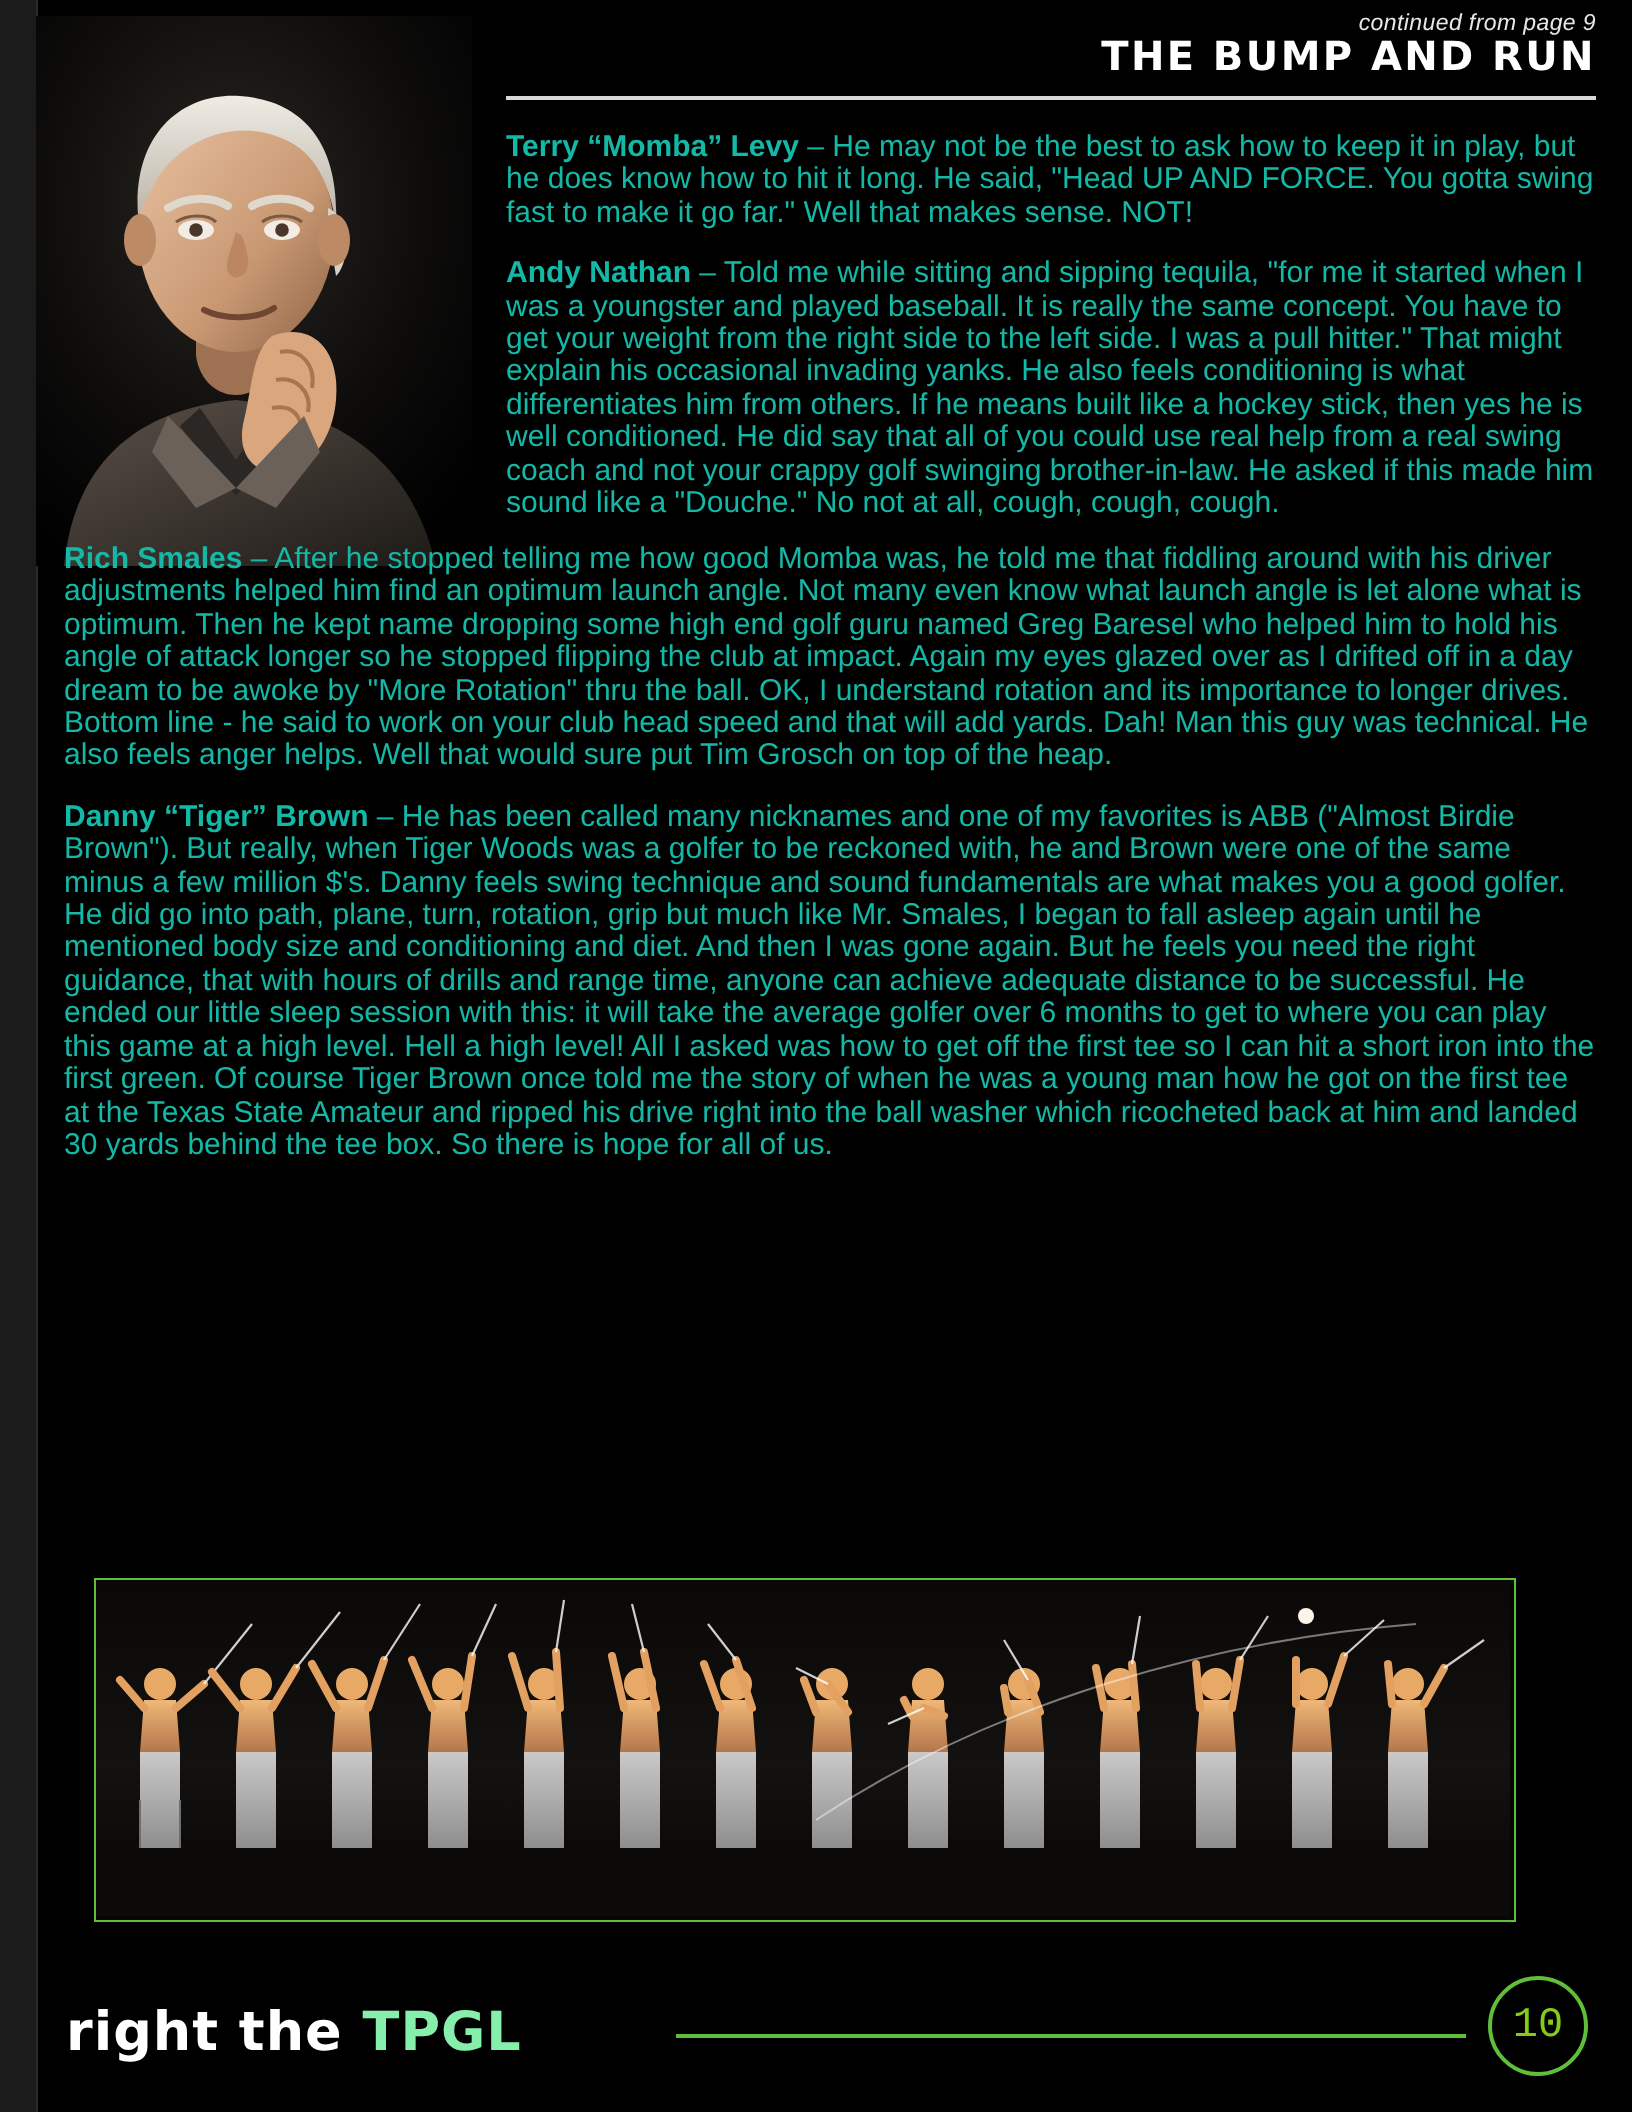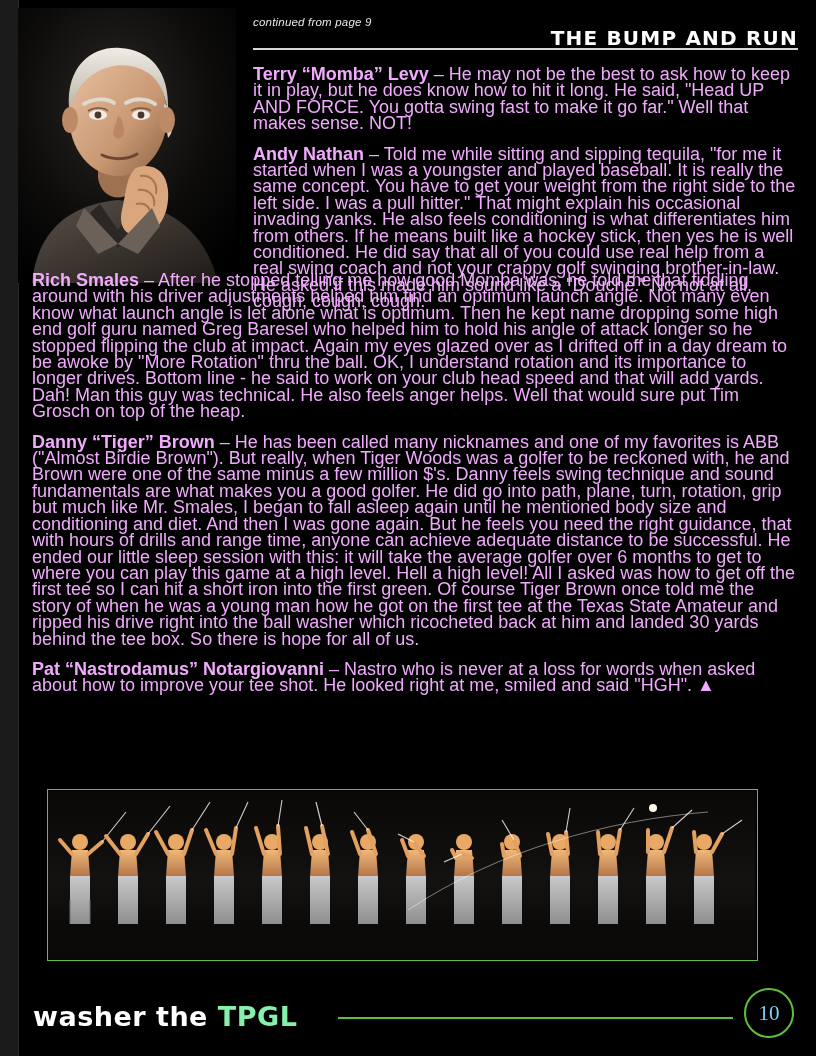--- a/index.html
+++ b/index.html
@@ -22,22 +22,23 @@
     left: 0; top: 0;
     width: 18px; height: 1056px;
     background: #1b1b1b;
     border-right: 1px solid #2a2a2a;
   }
 
   
   .header {
     position: absolute;
     left: 253px;
-    top: 16px;
+    top: 6px;
     width: 545px;
+    text-align: right;
   }
   .continued {
     font-style: italic;
     font-size: 11.5px;
     color: #e8e8e8;
     letter-spacing: 0.2px;
   }
   .masthead {
     position: absolute;
     right: 0;
@@ -78,23 +79,23 @@
     width: 545px;
   }
   .full-width {
     position: absolute;
     left: 32px;
     top: 272px;
     width: 766px;
   }
   p.body {
     margin: 0 0 14px 0;
-    font-size: 18px;
+    font-size: 15px;
     line-height: 16.4px;
-    color: #f0abfc;
+    color: #14b8a6;
     text-align: left;
   }
   p.body:last-child { margin-bottom: 0; }
   .nm { font-weight: bold; }
 
   
   .seq-photo {
     position: absolute;
     left: 47px;
     top: 789px;
@@ -128,26 +129,26 @@
     background: #5fbf3a;
   }
   .page-badge {
     position: absolute;
     right: 22px;
     bottom: 18px;
     width: 46px;
     height: 46px;
     border: 2px solid #5fbf3a;
     border-radius: 50%;
-    color: #7dd3fc;
+    color: #84cc16;
     font-size: 21px;
     display: flex;
     align-items: center;
     justify-content: center;
-    font-family: Liberation Serif, serif;
+    font-family: Liberation Mono, monospace;
   }
 </style>
 </head>
 <body>
 
 <div class="left-strip"></div>
 
 <div class="header">
   <div class="continued">continued from page 9</div>
   <div class="masthead">THE BUMP AND RUN</div>
@@ -224,23 +225,20 @@
   </p>
 </div>
 
 <div class="full-width">
   <p class="body">
     <span class="nm">Rich Smales</span><span> – After he stopped telling me how good Momba was, he told me that fiddling around with his driver adjustments helped him find an optimum launch angle.  Not many even know what launch angle is let alone what is optimum.  Then he kept name dropping some high end golf guru named Greg Baresel who helped him to hold his angle of attack longer so he stopped flipping the club at impact.  Again my eyes glazed over as I drifted off in a day dream to be awoke by "More Rotation" thru the ball.  OK, I understand rotation and its importance to longer drives.  Bottom line - he said to work on your club head speed and that will add yards.  Dah!  Man this guy was technical.  He also feels anger helps. Well that would sure put Tim Grosch on top of the heap.</span>
   </p>
   <p class="body">
     <span class="nm">Danny “Tiger” Brown</span><span> – He has been called many nicknames and one of my favorites is ABB ("Almost Birdie Brown").  But really, when Tiger Woods was a golfer to be reckoned with, he and Brown were one of the same minus a few million $'s.  Danny feels swing technique and sound fundamentals are what makes you a good golfer.  He did go into path, plane, turn, rotation, grip but much like Mr. Smales, I began to fall asleep again until he mentioned body size and conditioning and diet.  And then I was gone again.  But he feels you need the right guidance, that with hours of drills and range time, anyone can achieve adequate distance to be successful.  He ended our little sleep session with this: it will take the average golfer over 6 months to get to where you can play this game at a high level.  Hell a high level!  All I asked was how to get off the first tee so I can hit a short iron into the first green.  Of course Tiger Brown once told me the story of when he was a young man how he got on the first tee at the Texas State Amateur and ripped his drive right into the ball washer which ricocheted back at him and landed 30 yards behind the tee box.  So there is hope for all of us.</span>
   </p>
-  <p class="body">
-    <span class="nm">Pat “Nastrodamus” Notargiovanni</span><span> – Nastro who is never at a loss for words when asked about how to improve your tee shot.  He looked right at me, smiled and said "HGH".  ▲</span>
-  </p>
 </div>
 
 <div class="seq-photo">
   <svg width="707" height="168" viewBox="0 0 707 168">
     <defs>
       <linearGradient id="sq" x1="0" y1="0" x2="0" y2="1">
         <stop offset="0%" stop-color="#0a0807"></stop>
         <stop offset="55%" stop-color="#141210"></stop>
         <stop offset="100%" stop-color="#060505"></stop>
       </linearGradient>
@@ -374,17 +372,17 @@
         <path d="M42 44 L62 30" stroke="#ffffff" stroke-width="1.1" opacity="0.8"></path>
       </g>
     </g>
 
     <path d="M360 120 C 450 60, 560 30, 660 22" stroke="#ffffff" stroke-width="1" fill="none" opacity="0.45"></path>
     <circle cx="605" cy="18" r="4" fill="#fdf6e8"></circle>
   </svg>
 </div>
 
 <div class="footer-inside">
-  <span class="word-inside">washer the</span>
+  <span class="word-inside">right the</span>
   <span class="word-tpgl">TPGL</span>
 </div>
 <div class="footer-rule"></div>
 <div class="page-badge">10</div>
 
 </body></html>

